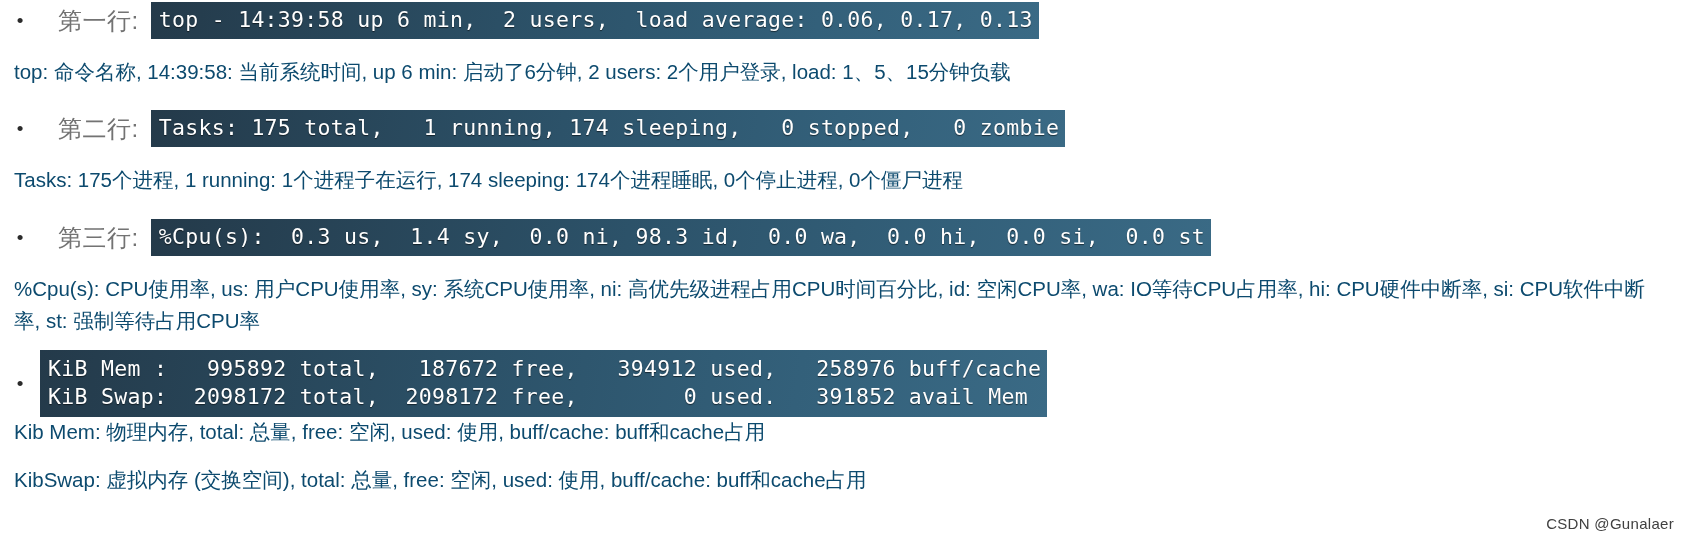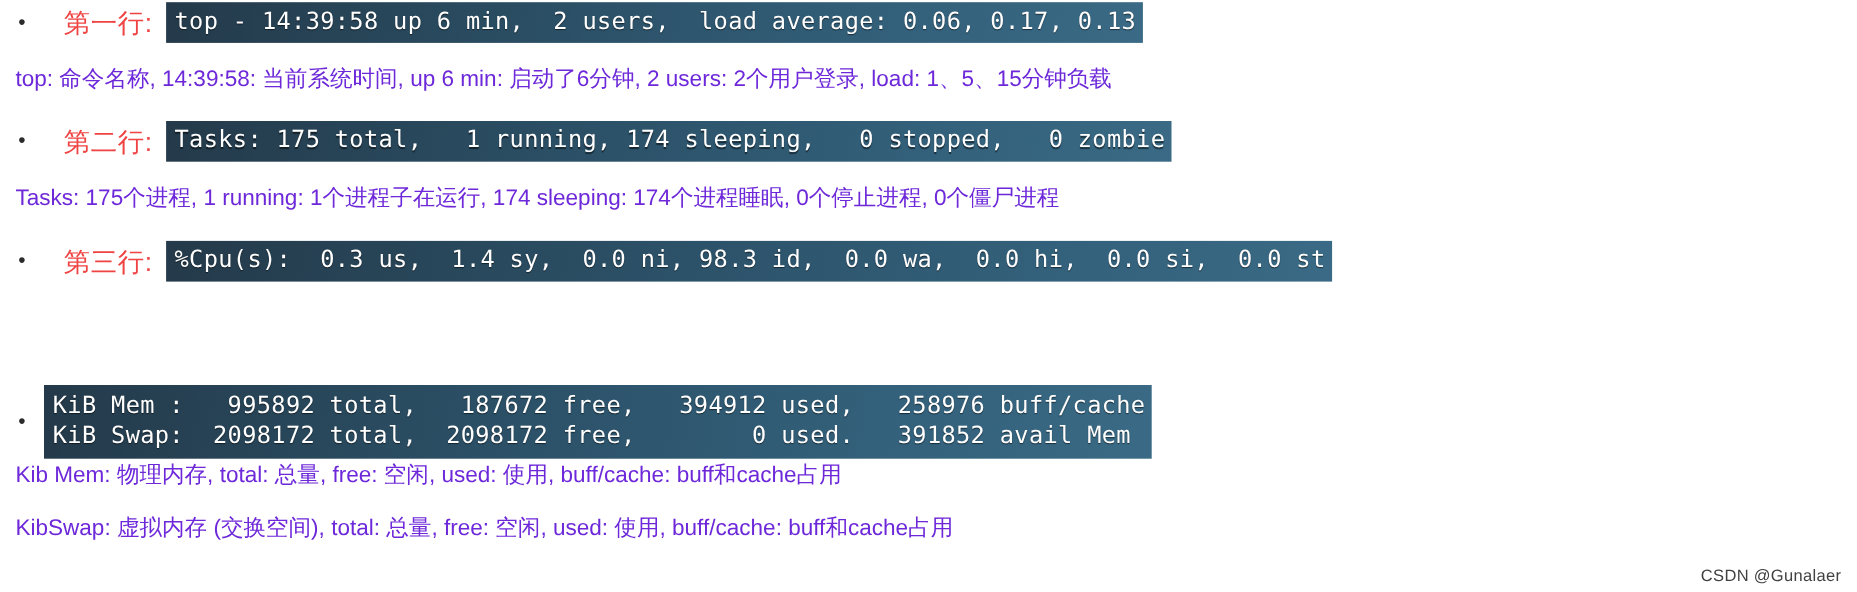--- a/index.html
+++ b/index.html
@@ -36,21 +36,21 @@
     width: 40px;
     flex: 0 0 40px;
     text-align: center;
     font-size: 19px;
     line-height: 1;
     color: #2b2b2b;
     user-select: none;
   }
   .bullet-label {
     font-size: 24px;
-    color: #ef4444;
+    color: #737373;
     white-space: nowrap;
     letter-spacing: 0.5px;
     padding-right: 12px;
   }
 
   
   .term {
     background: linear-gradient(100deg, #243a4a 0%, #2c5269 45%, #33607a 75%, #3a6a85 100%);
     color: #ffffff;
     font-family: "DejaVu Sans Mono", "Liberation Mono", monospace;
@@ -64,21 +64,21 @@
   }
   .term.one-line { padding-top: 4px; padding-bottom: 5px; }
   .term.two-line { padding-top: 5px; padding-bottom: 6px; }
 
   
   .explain {
     position: absolute;
     left: 14px;
     font-size: 20.5px;
     line-height: 32px;
-    color: #6d28d9;
+    color: #0c4a6e;
     white-space: pre-wrap;
     max-width: 1640px;
   }
 
   
   .watermark {
     position: absolute;
     right: 14px;
     bottom: 6px;
     font-size: 15px;
@@ -120,20 +120,21 @@
     <span class="bullet-label">第二行:</span>
     <span class="term one-line">Tasks: 175 total,   1 running, 174 sleeping,   0 stopped,   0 zombie</span>
   </div>
   <div class="explain" id="exp2">Tasks: 175个进程, 1 running: 1个进程子在运行, 174 sleeping: 174个进程睡眠, 0个停止进程, 0个僵尸进程</div>
 
   <div class="bullet-row" id="row3">
     <span class="bullet-dot">•</span>
     <span class="bullet-label">第三行:</span>
     <span class="term one-line">%Cpu(s):  0.3 us,  1.4 sy,  0.0 ni, 98.3 id,  0.0 wa,  0.0 hi,  0.0 si,  0.0 st</span>
   </div>
+  <div class="explain" id="exp3">%Cpu(s): CPU使用率, us: 用户CPU使用率, sy: 系统CPU使用率, ni: 高优先级进程占用CPU时间百分比, id: 空闲CPU率, wa: IO等待CPU占用率, hi: CPU硬件中断率, si: CPU软件中断率, st: 强制等待占用CPU率</div>
 
   <div class="bullet-row" id="row4">
     <span class="bullet-dot">•</span>
     <span class="term two-line"><span>KiB Mem :   995892 total,   187672 free,   394912 used,   258976 buff/cache</span>
 <span>KiB Swap:  2098172 total,  2098172 free,        0 used.   391852 avail Mem</span></span>
   </div>
   <div class="explain" id="exp4">Kib Mem: 物理内存, total: 总量, free: 空闲, used: 使用, buff/cache: buff和cache占用</div>
   <div class="explain" id="exp5">KibSwap: 虚拟内存 (交换空间), total: 总量, free: 空闲, used: 使用, buff/cache: buff和cache占用</div>
 
   <div class="watermark">CSDN @Gunalaer</div>

